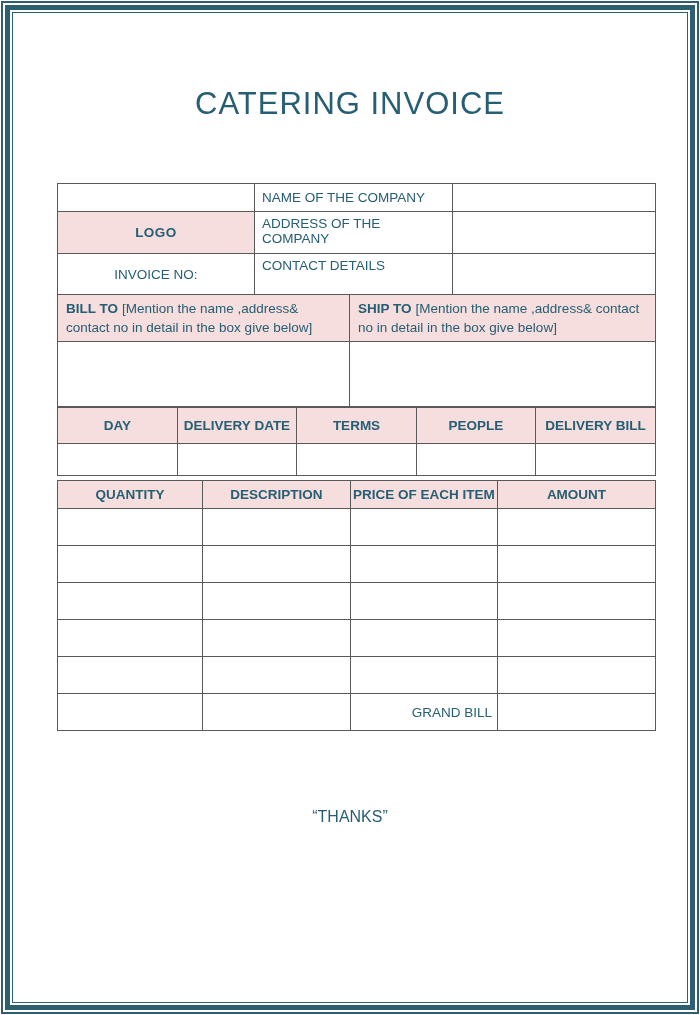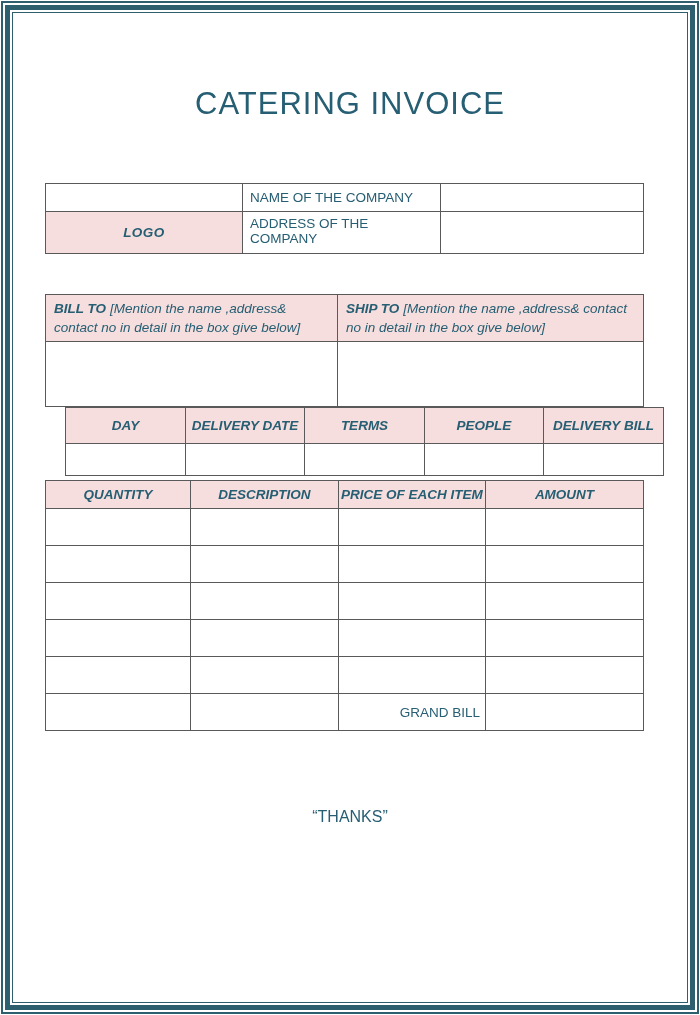--- a/index.html
+++ b/index.html
@@ -16,48 +16,48 @@
   .b-mid   { inset:5px;  border:5px solid var(--bteal); }
   .b-inner { inset:12px; border:1px solid var(--bteal); }
 
   .title {
     position:absolute; top:86px; left:0; width:100%;
     text-align:center; font-size:31px; font-weight:400;
     letter-spacing:1px; color:var(--teal);
   }
 
   table.tbl {
-    position:absolute; left:45px; width:598px;
+    position:absolute; left:57px; width:598px;
     border-collapse:collapse; table-layout:fixed;
   }
   .tbl td {
     border:1px solid var(--line);
     color:var(--teal); font-size:13.5px;
     overflow:hidden; background:#fff;
   }
-  .pink { background:var(--pink) !important;font-style:italic; }
+  .pink { background:var(--pink) !important; }
 
   
   #tblA { top:183px; }
   #tblA td.lbl { vertical-align:top; padding:4px 7px 0 7px; text-align:left; }
   #tblA tr.ra1 td { height:28px; }
   #tblA tr.ra2 td { height:42px; }
   #tblA tr.ra3 td { height:41px; }
   #tblA tr.ra1 td.lbl { vertical-align:middle; padding-top:0; }
   .logo-cell    { text-align:center; vertical-align:middle; font-weight:bold; font-size:18px; letter-spacing:0.5px; }
   .invoice-cell { text-align:center; vertical-align:middle; font-size:14px; }
 
   
   #tblB { top:294px; }
   #tblB td.bs-head { height:46px; vertical-align:top; padding:4px 8px; line-height:19px; }
   #tblB td.bs-body { height:65px; }
   .bs-title { font-weight:bold; margin-right:4px; }
 
   
-  #tblC { top:407px;margin-left:20px; }
+  #tblC { top:407px; }
   #tblC td.hd { height:36px; }
   #tblC td.bd { height:32px; }
 
   
   #tblD { top:480px;border-radius:15px; }
   #tblD td.hd { height:28px; }
   #tblD td.item-cell, #tblD td.gt { height:37px; }
   td.hd {
     text-align:center; vertical-align:middle;
     font-weight:bold; font-size:13.5px;
@@ -88,20 +88,25 @@
       </colgroup>
     <tbody>
         <tr class="ra1">
       <td></td>
       <td class="lbl">NAME OF THE COMPANY</td>
       <td></td>
     </tr>
     <tr class="ra2">
       <td class="logo-cell pink">LOGO</td>
       <td class="lbl">ADDRESS OF THE COMPANY</td>
+      <td></td>
+    </tr>
+    <tr class="ra3">
+      <td class="invoice-cell">INVOICE NO:</td>
+      <td class="lbl">CONTACT DETAILS</td>
       <td></td>
     </tr>
   </tbody>
     </table>
 
   <table class="tbl" id="tblB">
     <colgroup>
         <col style="width:292px">
         <col style="width:306px">
       </colgroup>

